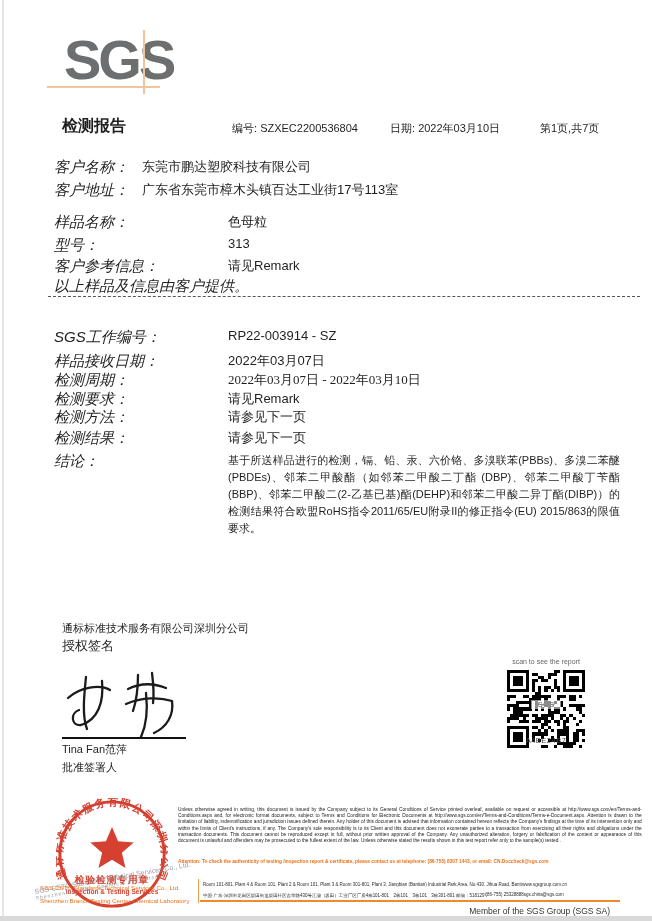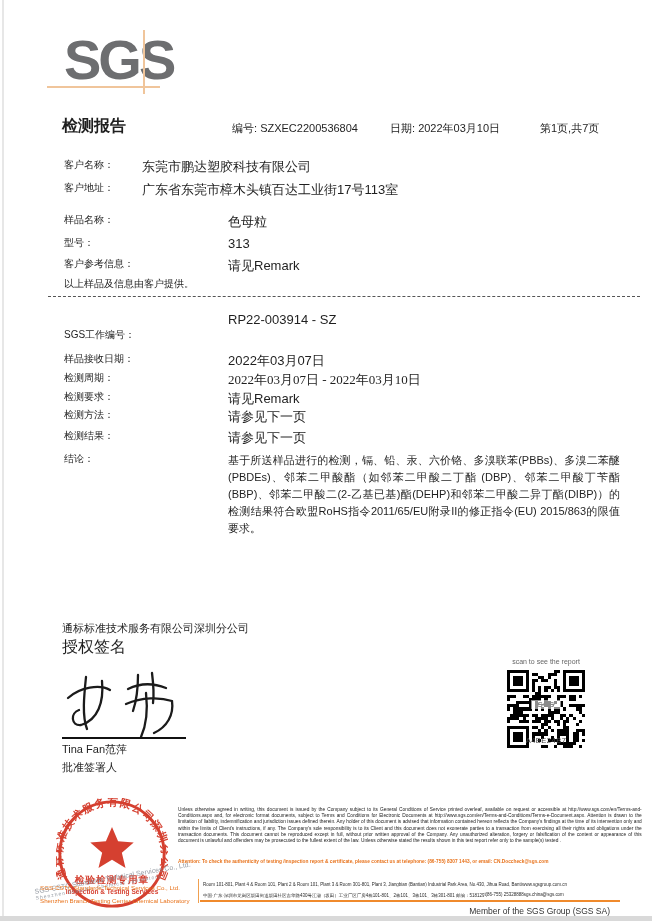--- a/index.html
+++ b/index.html
@@ -10,21 +10,21 @@
   .abs{position:absolute;}
   
   .logo-text{font-weight:900;font-size:56px;line-height:1;color:#6d6e70;letter-spacing:-3px;
              transform:scaleY(.98);}
   .logo-hline{position:absolute;left:47px;top:86px;width:113px;height:2px;background:#f0c59b;}
   .logo-vline{position:absolute;left:143px;top:30px;width:2px;height:64px;background:#f0c59b;}
   
   .title{font-size:16px;font-weight:bold;text-align:right;}
   .h-item{font-size:11px;}
   
-  .lbl{position:absolute;left:64px;font-size:10px;white-space:nowrap;}
+  .lbl{position:absolute;left:54px;font-size:15px;white-space:nowrap;font-style:italic;}
   .val{position:absolute;font-size:13px;white-space:nowrap;}
   .dash{position:absolute;left:48px;top:296px;width:592px;border-top:1px dashed #555;}
   .conclusion{position:absolute;left:228px;top:452px;width:392px;font-size:11px;
               line-height:17px;text-align:justify;}
   
   .sig-underline{position:absolute;left:62px;top:737px;width:124px;height:2px;background:#111;}
   
   .qr-caption{position:absolute;left:496px;top:658px;width:100px;text-align:center;
               font-size:7px;color:#666;}
   .qr-code-label{position:absolute;left:496px;top:736px;width:100px;text-align:center;
@@ -80,37 +80,37 @@
   <div class="val" style="left:228px;top:213px;">色母粒</div>
   <div class="lbl" style="top:236px;">型号：</div>
   <div class="val" style="left:228px;top:236px;">313</div>
   <div class="lbl" style="top:257px;">客户参考信息：</div>
   <div class="val" style="left:228px;top:257px;">请见Remark</div>
   <div class="lbl" style="top:277px;">以上样品及信息由客户提供。</div>
 
   <div class="dash"></div>
 
   <div class="lbl" style="top:328px;">SGS工作编号：</div>
-  <div class="val" style="left:228px;top:312px;">RP22-003914 - SZ</div>
+  <div class="val" style="left:228px;top:328px;">RP22-003914 - SZ</div>
   <div class="lbl" style="top:352px;">样品接收日期：</div>
   <div class="val" style="left:228px;top:352px;">2022年03月07日</div>
   <div class="lbl" style="top:371px;">检测周期：</div>
   <div class="val" style="left:228px;top:371px;font-family:Liberation Serif, serif;">2022年03月07日 - 2022年03月10日</div>
   <div class="lbl" style="top:390px;">检测要求：</div>
   <div class="val" style="left:228px;top:390px;">请见Remark</div>
   <div class="lbl" style="top:408px;">检测方法：</div>
   <div class="val" style="left:228px;top:408px;">请参见下一页</div>
   <div class="lbl" style="top:429px;">检测结果：</div>
   <div class="val" style="left:228px;top:429px;">请参见下一页</div>
 
   <div class="lbl" style="top:452px;">结论：</div>
   <div class="conclusion">基于所送样品进行的检测，镉、铅、汞、六价铬、多溴联苯(PBBs)、多溴二苯醚(PBDEs)、邻苯二甲酸酯（如邻苯二甲酸二丁酯 (DBP)、邻苯二甲酸丁苄酯(BBP)、邻苯二甲酸二(2-乙基已基)酯(DEHP)和邻苯二甲酸二异丁酯(DIBP)）的检测结果符合欧盟RoHS指令2011/65/EU附录II的修正指令(EU) 2015/863的限值要求。</div>
 
   <div class="abs" style="left:62px;top:621px;font-size:11px;">通标标准技术服务有限公司深圳分公司</div>
-  <div class="abs" style="left:62px;top:637px;font-size:16px;">授权签名</div>
+  <div class="abs" style="left:62px;top:637px;font-size:13px;">授权签名</div>
   <svg class="abs" style="left:56px;top:662px;" width="150" height="78" viewBox="0 0 150 78">
     <g fill="none" stroke="#1b1b1b" stroke-width="2.3" stroke-linecap="round">
       <path d="M12,36 C24,25 44,22 54,28"></path>
       <path d="M30,15 C28,34 26,54 31,67"></path>
       <path d="M46,19 C48,40 42,58 25,63 C15,64 14,51 23,48"></path>
       <path d="M72,27 C86,20 100,22 110,26"></path>
       <path d="M82,13 C82,30 80,40 77,49"></path>
       <path d="M96,11 C98,27 98,34 97,41"></path>
       <path d="M70,42 C86,35 104,35 116,39 C118,53 111,65 98,71"></path>
       <path d="M90,31 C92,49 90,64 85,75"></path>

